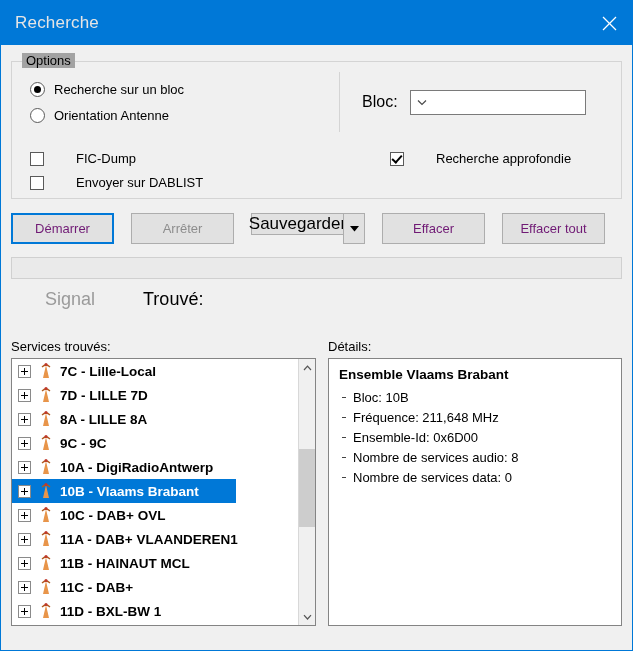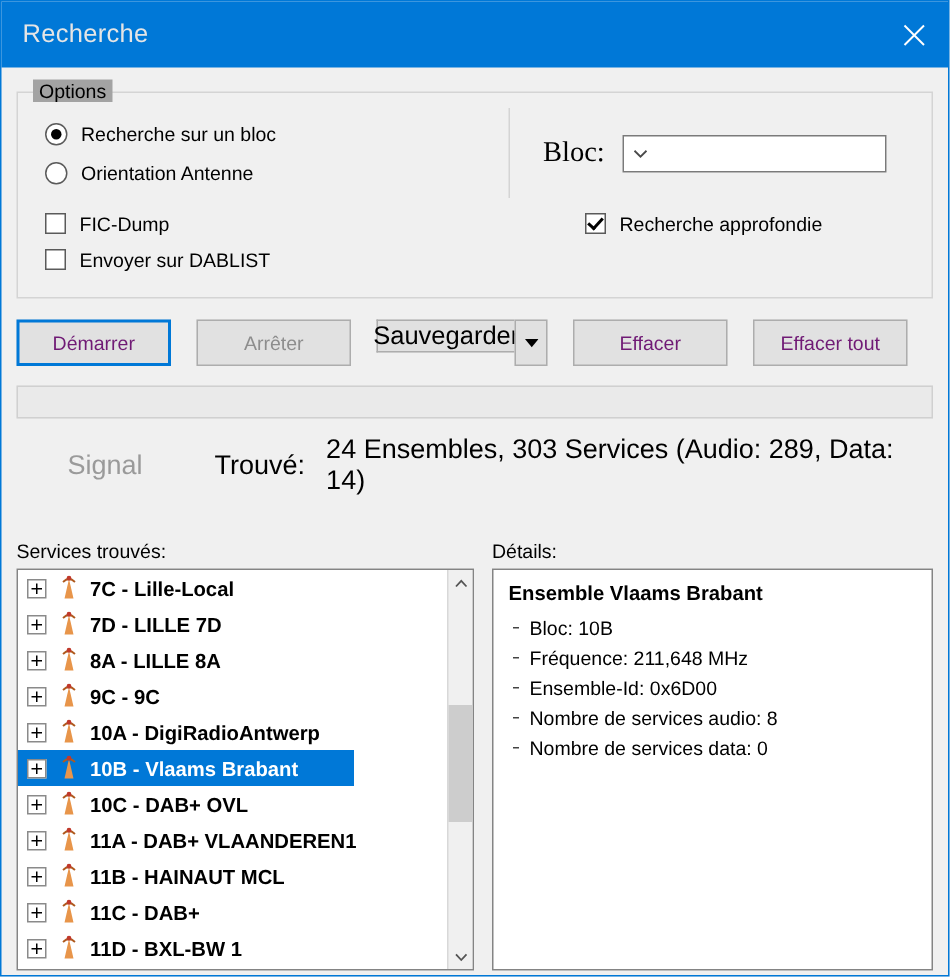--- a/index.html
+++ b/index.html
@@ -112,23 +112,22 @@
     left: 3px;
     top: 3px;
     width: 7px;
     height: 7px;
     border-radius: 50%;
     background: #000;
   }
   .radio-label { font-size: 13px; }
 
   .bloc-label {
-    font-size: 19px;
+    font-size: 16px;
     margin-right: 12px;
-    font-family: Liberation Serif, serif;
   }
   .combo {
     width: 176px;
     height: 25px;
     border: 1px solid #7a7a7a;
     background: #fff;
     display: flex;
     align-items: center;
     box-sizing: border-box;
     position: relative;
@@ -148,22 +147,23 @@
 
   .check-row {
     display: flex;
     margin-top: 10px;
     padding-left: 8px;
   }
   .check-left { width: 318px; }
   .check-right { flex: 1; padding-left: 42px; box-sizing: border-box; }
   .check-line {
     display: flex;
-    align-items: flex-start;
+    align-items: flex-end;
     height: 24px;
+    gap: 23px;
   }
   .checkbox {
     width: 14px;
     height: 14px;
     border: 1px solid #5a5a5a;
     background: #fff;
     margin-right: 9px;
     box-sizing: border-box;
     position: relative;
     flex: none;
@@ -465,21 +465,20 @@
       </div>
       <div class="btn" id="btn-effacer">Effacer</div>
       <div class="btn" id="btn-effacer-tout">Effacer tout</div>
     </div>
 
     <div class="progress"></div>
 
     <div class="status-row">
       <span class="status-signal">Signal</span>
       <span class="status-trouve">Trouvé:</span>
-      <span class="status-value">24 Ensembles, 303 Services (Audio: 289, Data: 14)</span>
     </div>
 
     <div class="lists-row">
 
       <div class="list-col">
         <div class="col-caption">Services trouvés:</div>
         <div class="listbox">
           <div class="list-inner">
 
             <div class="list-item">

